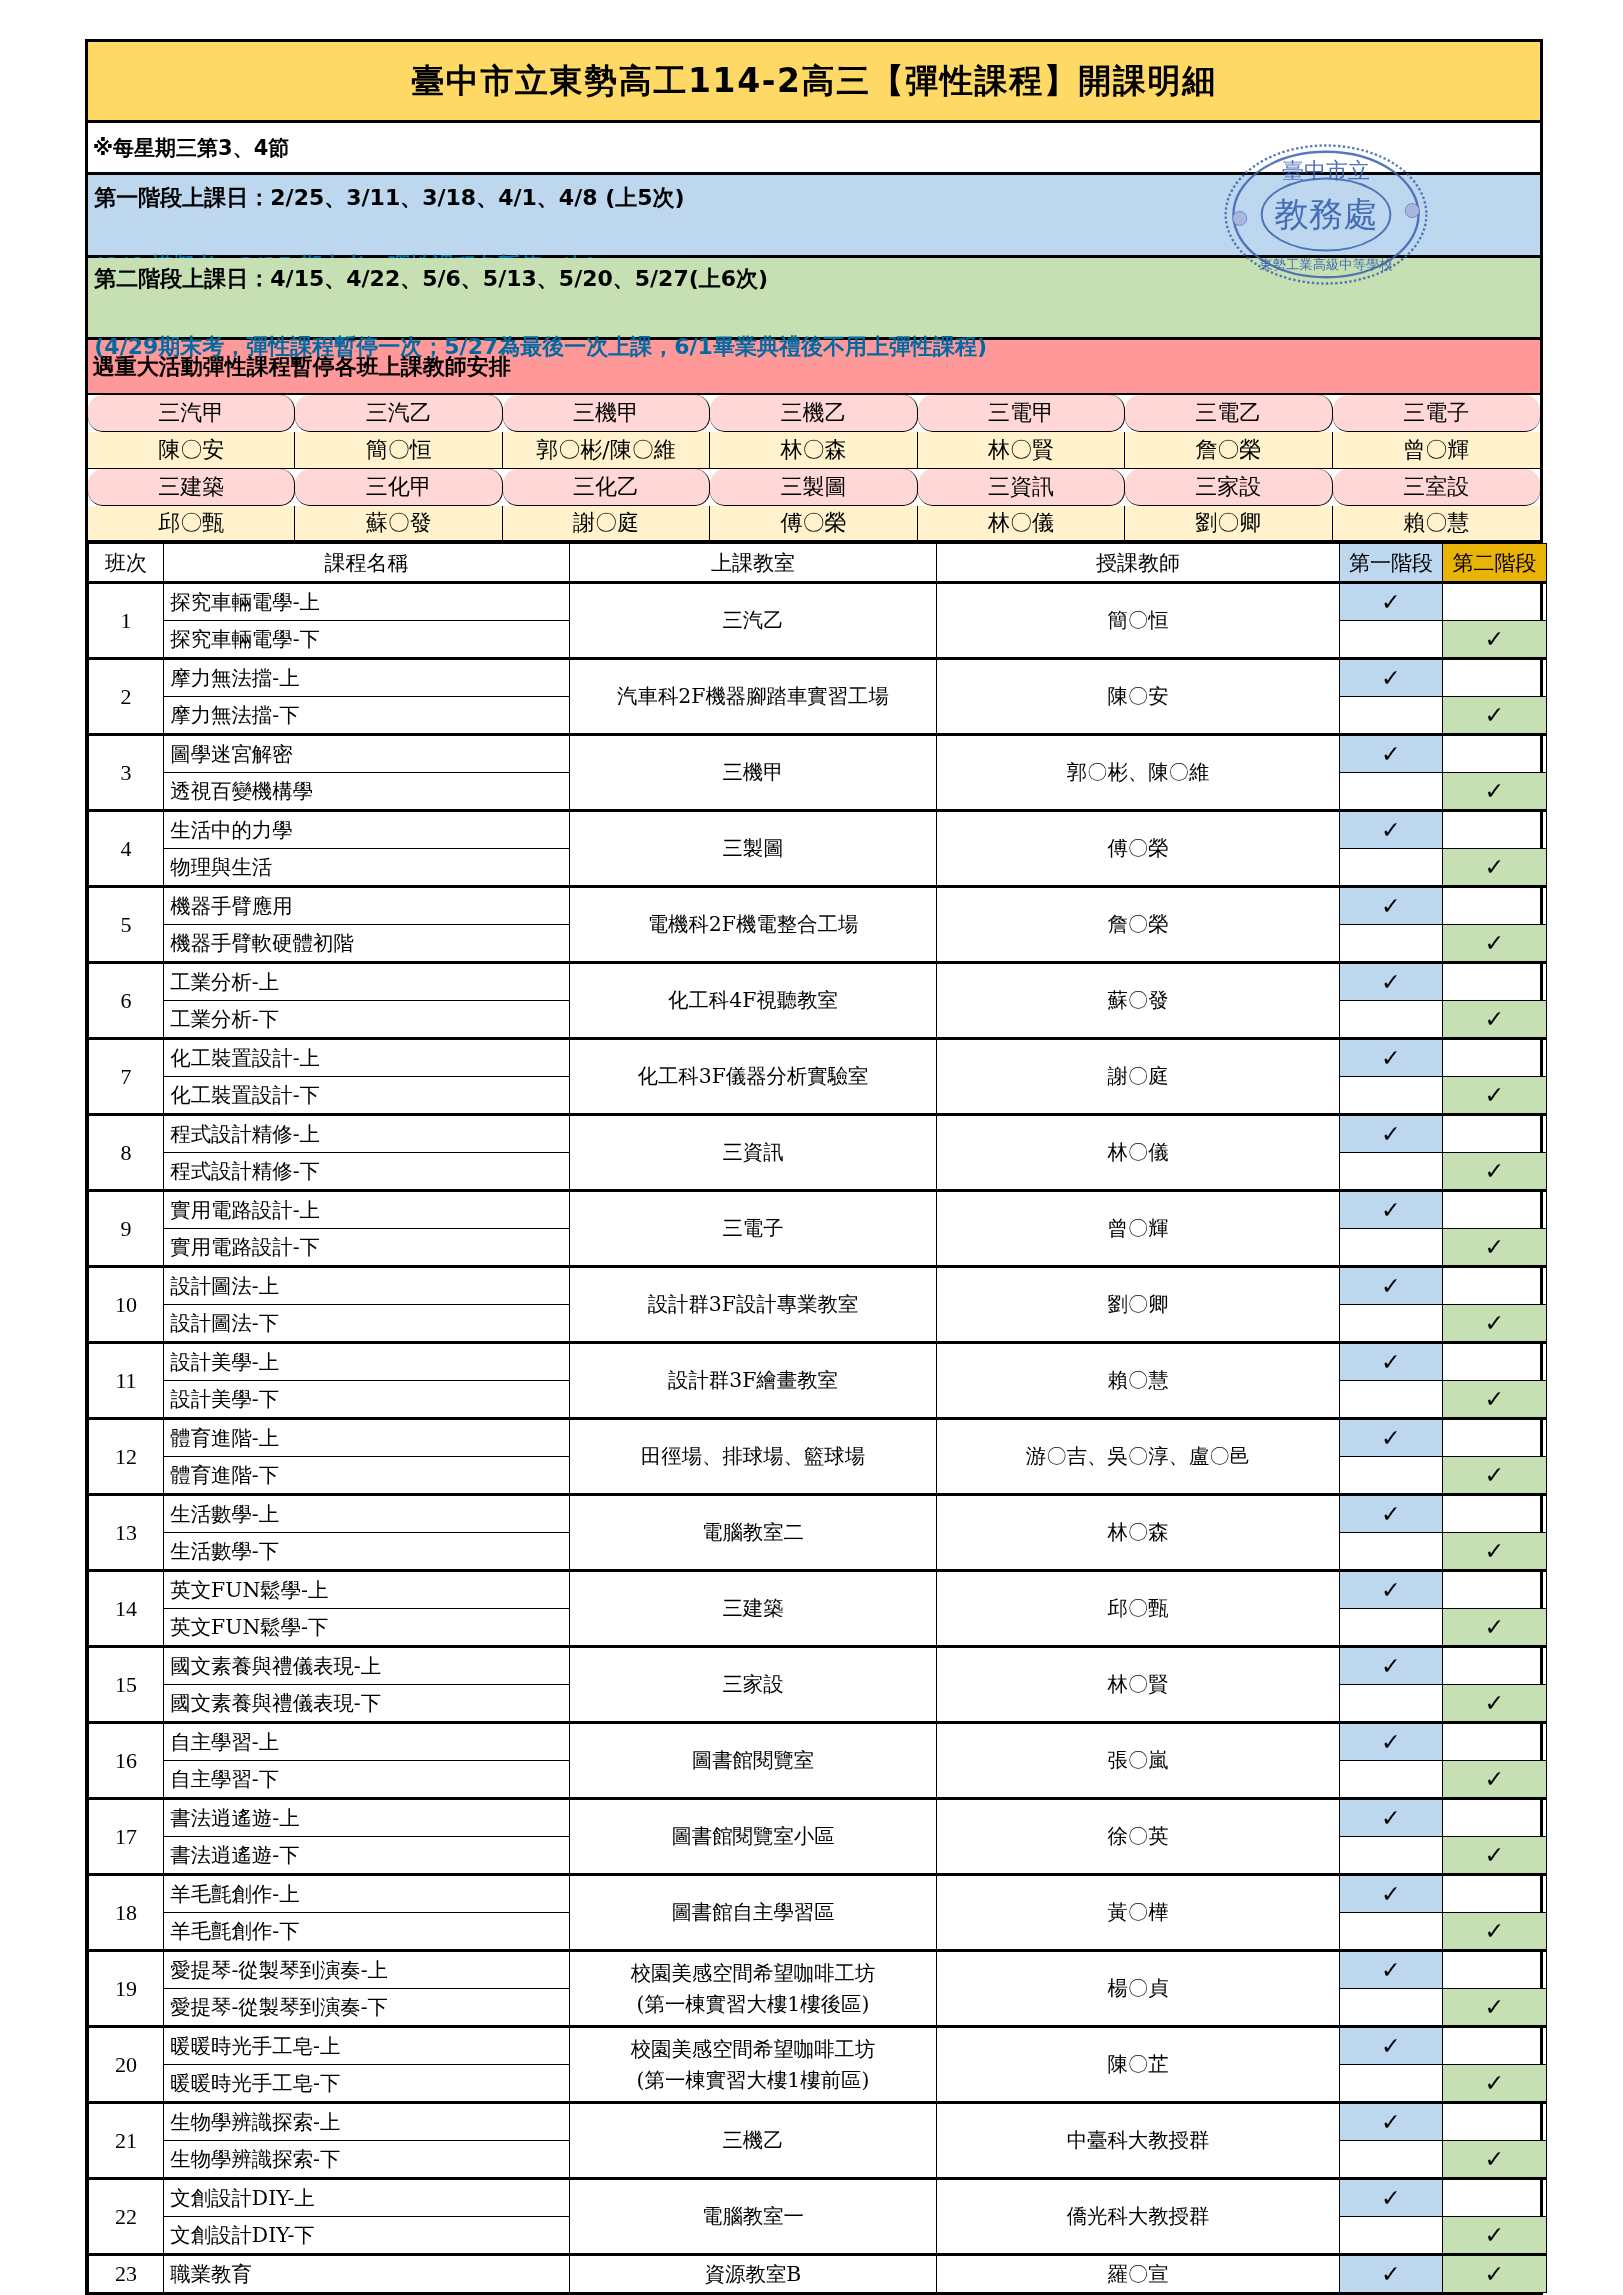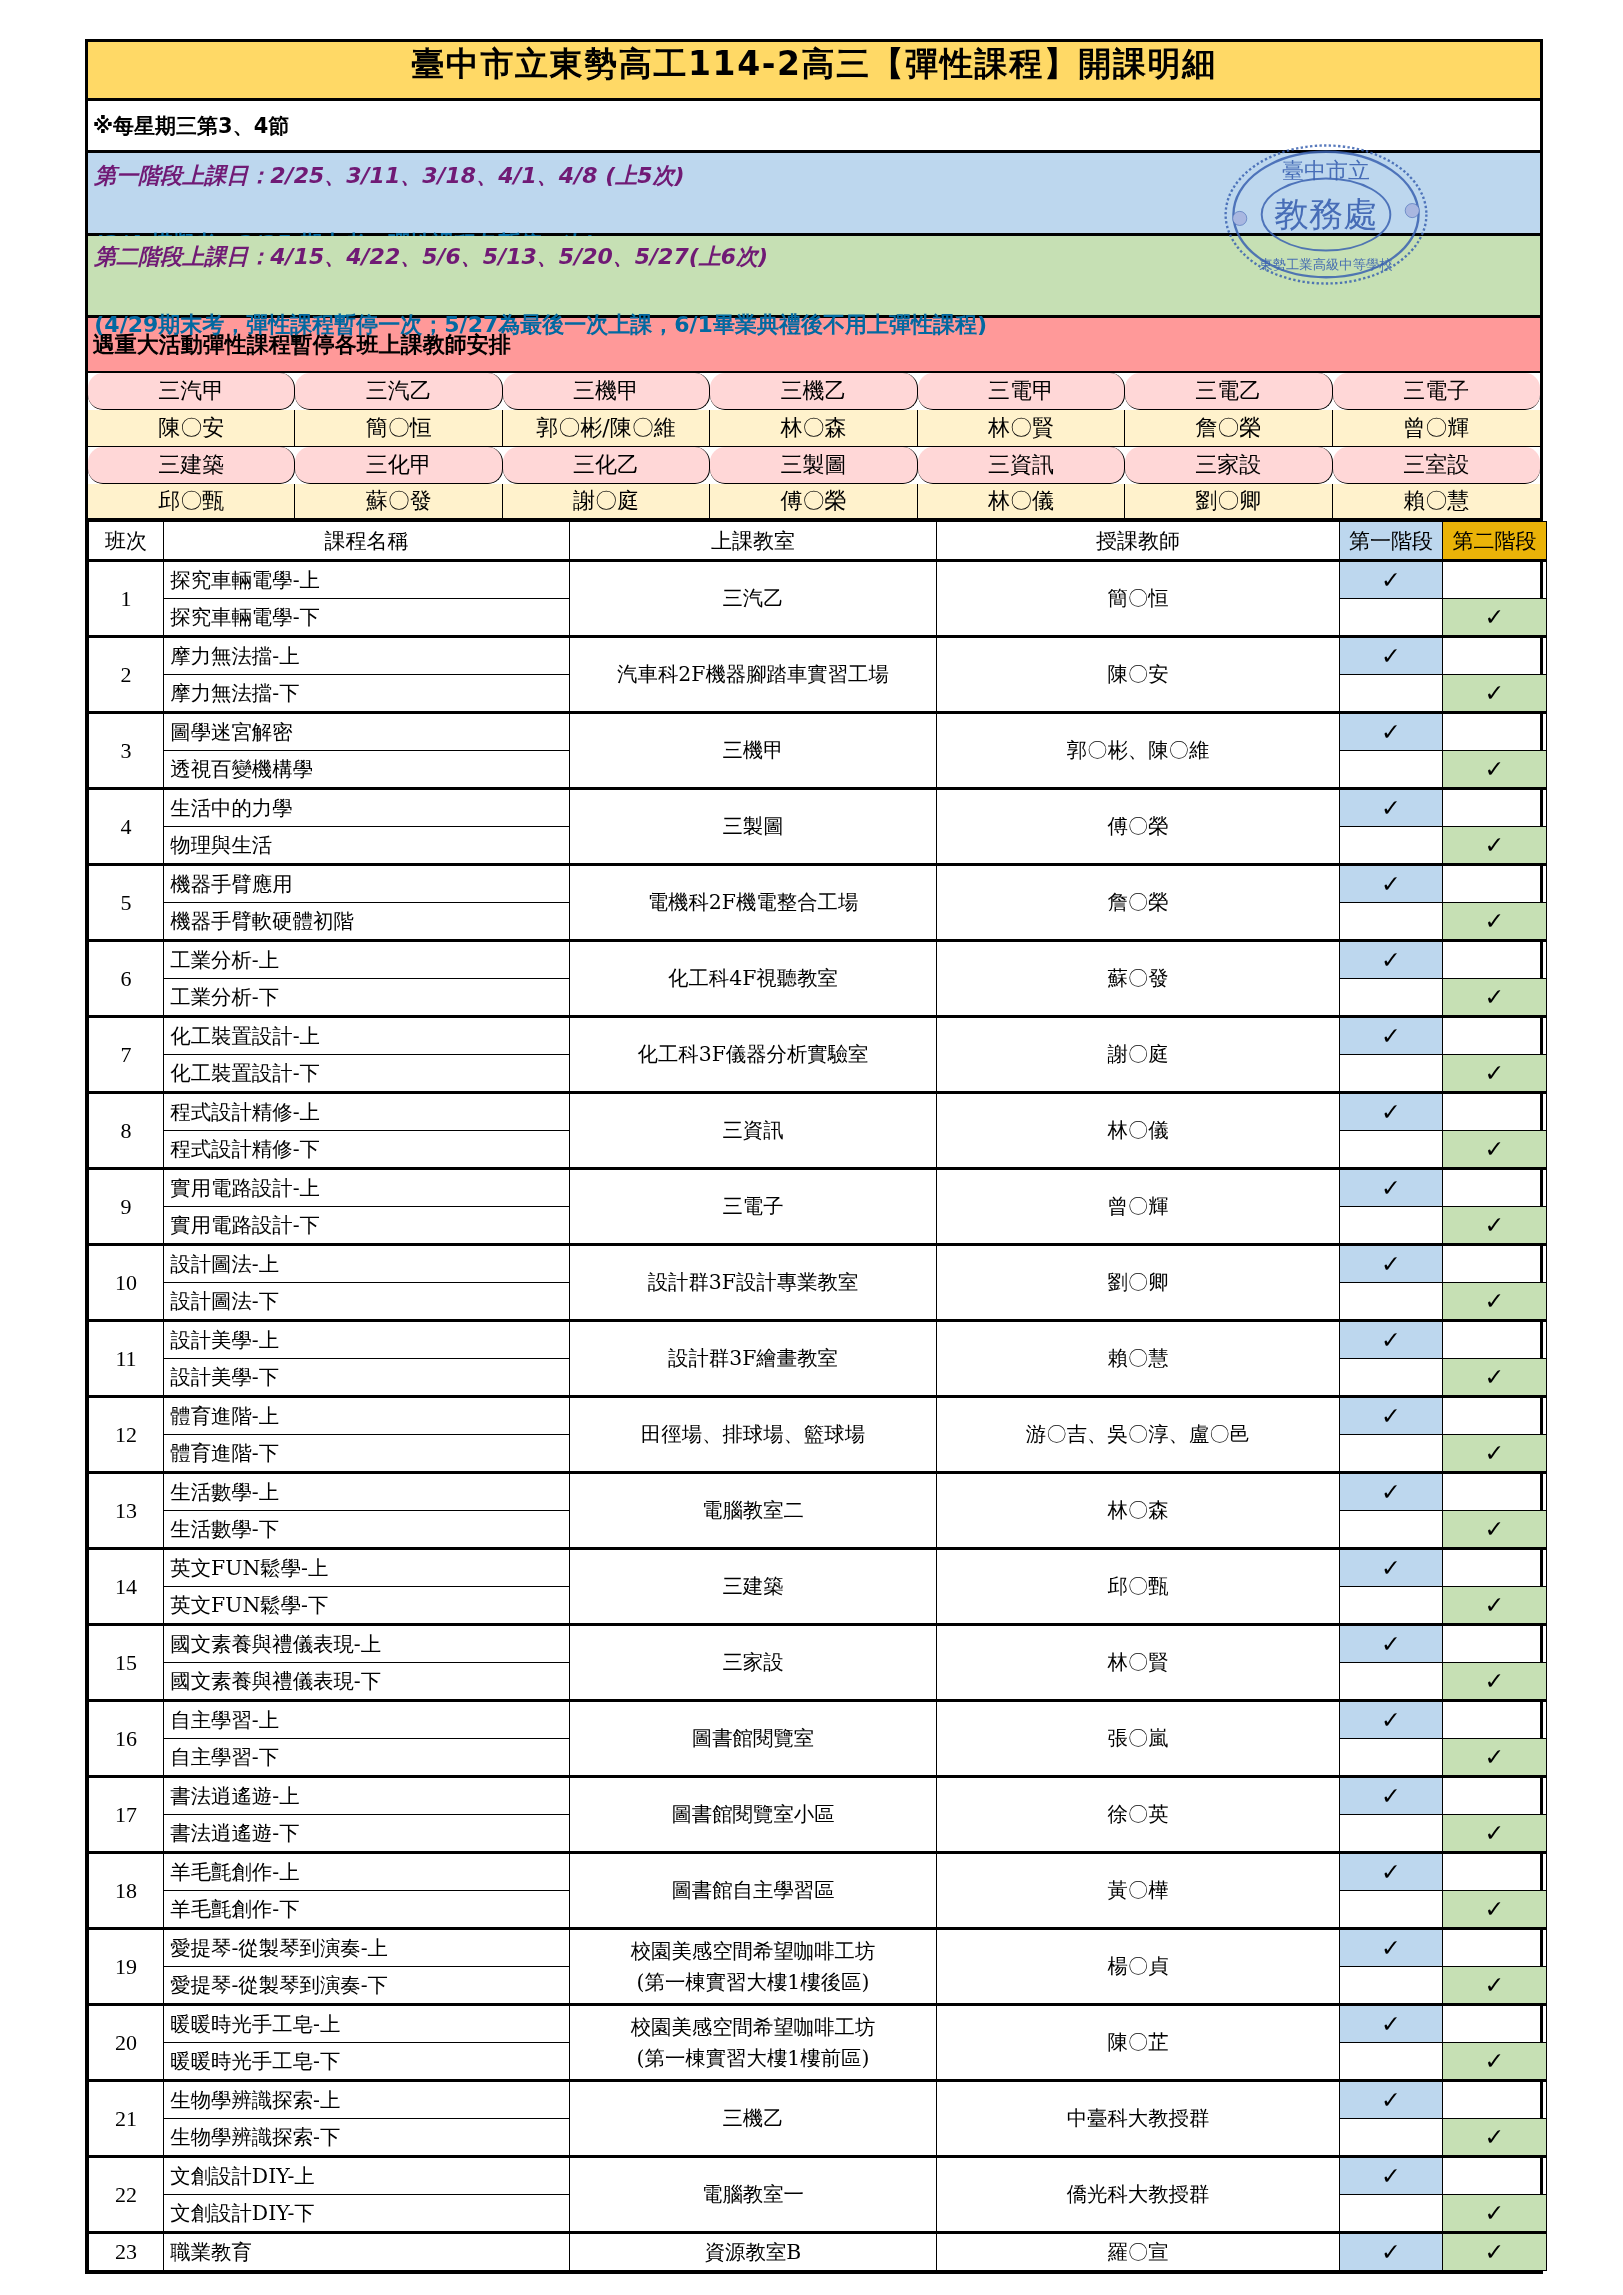--- a/index.html
+++ b/index.html
@@ -2,29 +2,29 @@
 <html style="font-size:12.6px"><head>
 <meta charset="utf-8">
 <style>
   * { box-sizing: border-box; margin: 0; padding: 0; }
   html, body { width: 1623px; height: 2295px; background: #ffffff; }
   body { position: relative; font-family: "DejaVu Serif", "Liberation Serif", serif; color: #000; overflow: hidden; }
 
   .sheet { position: absolute; left: 85px; top: 39px; width: 1458px; border: 3.9px solid #000; }
 
   .band { position: relative; border-bottom: 3.1px solid #000; }
-  .title-band { height: 59px; background: #FFD966; display: flex; align-items: flex-start; justify-content: center; }
+  .title-band { height: 81px; background: #FFD966; display: flex; align-items: center; justify-content: center; }
   .title-band span { font-family: "DejaVu Sans", "Liberation Sans", sans-serif; font-weight: bold; font-size: 33px; letter-spacing: 1.6px; }
   .note-band { height: 52px; background: #fff; display: flex; align-items: center; padding-left: 4.7px; text-align: right; }
   .note-band span { font-weight: bold; font-size: 21px; font-family: "DejaVu Sans", "Liberation Sans", sans-serif; }
 
   .stage1 { height: 83px; background: #BDD7EE; padding: 4.7px 6.3px; }
   .stage2 { height: 82px; background: #C6E0B4; padding: 3.1px 6.3px; }
   .stage-line { font-family: "DejaVu Sans", "Liberation Sans", sans-serif; font-weight: bold; font-size: 22px; line-height: 36px; white-space: nowrap; }
-  .blue { color: #701a75; font-style: italic; }
+  .blue { color: #000000; }
   .red { color: #0369a1; margin-top: 32px; }
 
   .seal { position: absolute; left: 1219px; top: 140px; width: 214px; height: 149px; z-index: 5; pointer-events: none; }
 
   .sub-title { height: 55px; background: #FF9999; border-bottom: 2.4px solid #000; display: flex; align-items: center; padding-left: 4.7px; }
   .sub-title span { font-weight: bold; font-size: 22px; font-family: "DejaVu Sans", "Liberation Sans", sans-serif; }
 
   .sub-grid { display: grid; grid-template-columns: repeat(7, 1fr); }
   .sub-cell { height: 37px; display: flex; align-items: center; justify-content: center; font-size: 22px; border-right: 1.6px solid #000; border-bottom: 1.6px solid #000; }
   .sub-cell:nth-child(7n) { border-right: none; }

